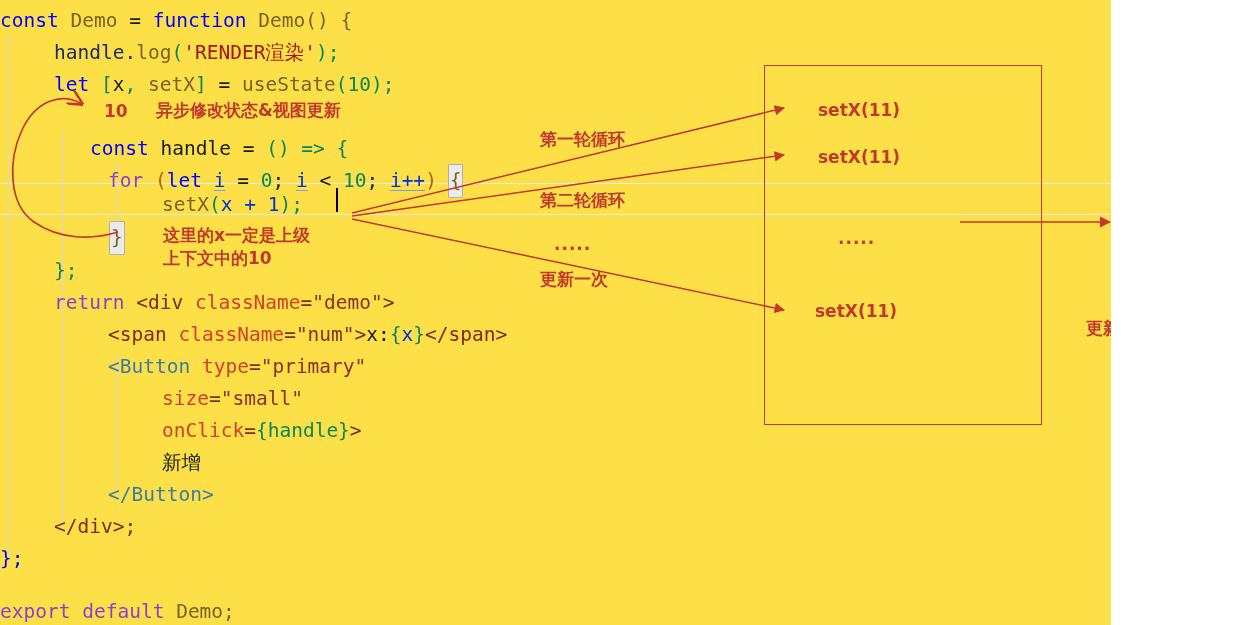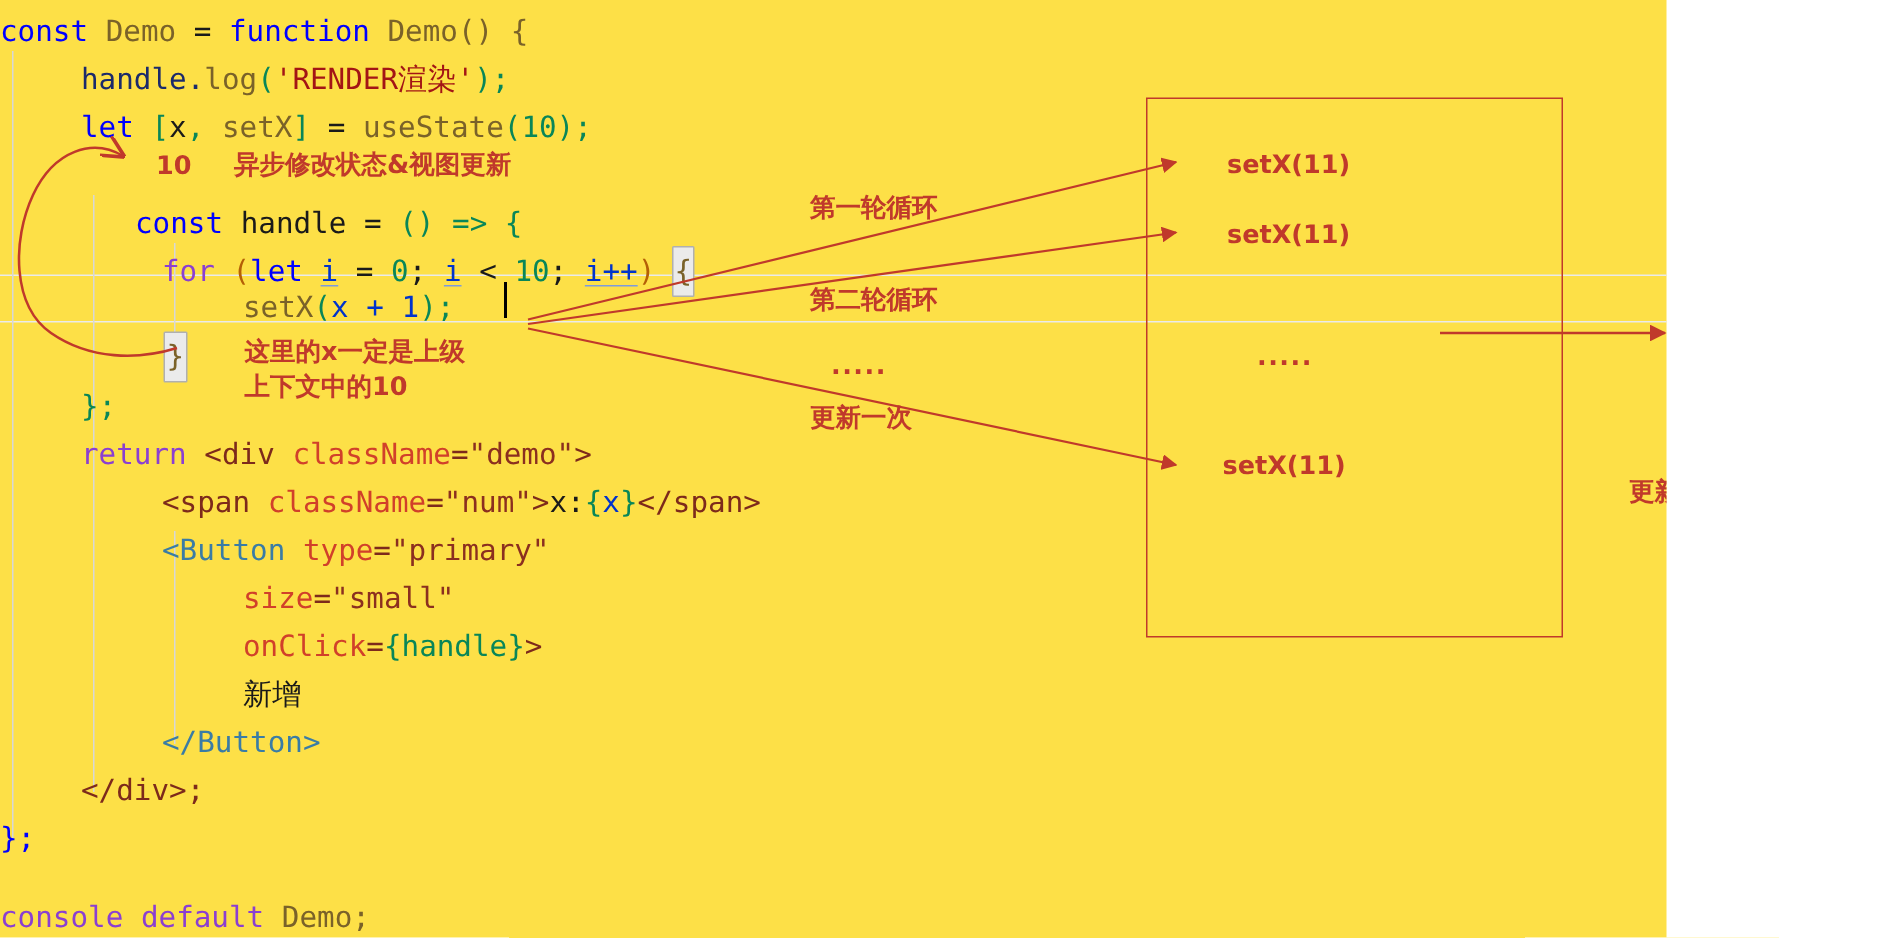--- a/index.html
+++ b/index.html
@@ -164,21 +164,21 @@
     <div class="code-line" style="top:415px; left:162px;"><span class="t-attr">onClick</span><span class="t-tag">=</span><span class="t-green">{handle}</span><span class="t-tag">&gt;</span></div>
 
     <div class="code-line" style="top:447px; left:162px;"><span class="t-plain">新增</span></div>
 
     <div class="code-line" style="top:479px; left:108px;"><span class="t-comp">&lt;/Button&gt;</span></div>
 
     <div class="code-line" style="top:511px; left:54px;"><span class="t-tag">&lt;/div&gt;;</span></div>
 
     <div class="code-line" style="top:543px; left:0px;"><span class="t-kw">};</span></div>
 
-    <div class="code-line" style="top:596px; left:0px;"><span class="t-kw2">console</span><span class="t-plain"> </span><span class="t-kw2">default</span><span class="t-plain"> </span><span class="t-ident">Demo;</span></div>
+    <div class="code-line" style="top:596px; left:0px;"><span class="t-kw2">export</span><span class="t-plain"> </span><span class="t-kw2">default</span><span class="t-plain"> </span><span class="t-ident">Demo;</span></div>
   </div>
 
   <div id="annotations">
 
     <svg width="1257" height="625" style="position:absolute;left:0;top:0;">
       <defs>
         <marker id="ah" viewBox="0 0 10 10" refX="9" refY="5" markerWidth="7" markerHeight="7" orient="auto-start-reverse">
           <path d="M 0 0 L 10 5 L 0 10 z" fill="#c0392b"></path>
         </marker>
         <marker id="ah-open" viewBox="0 0 10 10" refX="9" refY="5" markerWidth="9" markerHeight="9" orient="auto-start-reverse">

